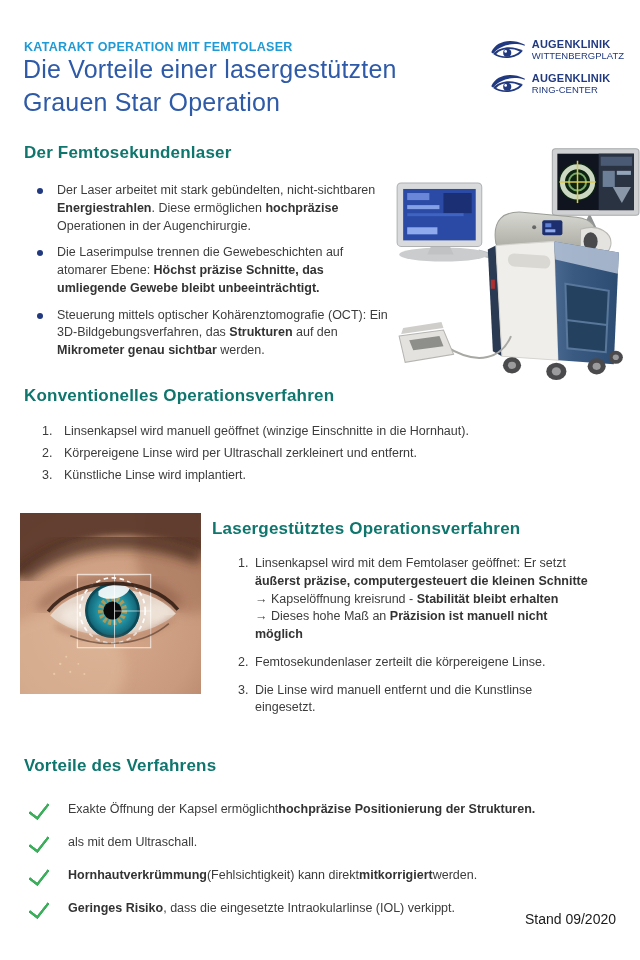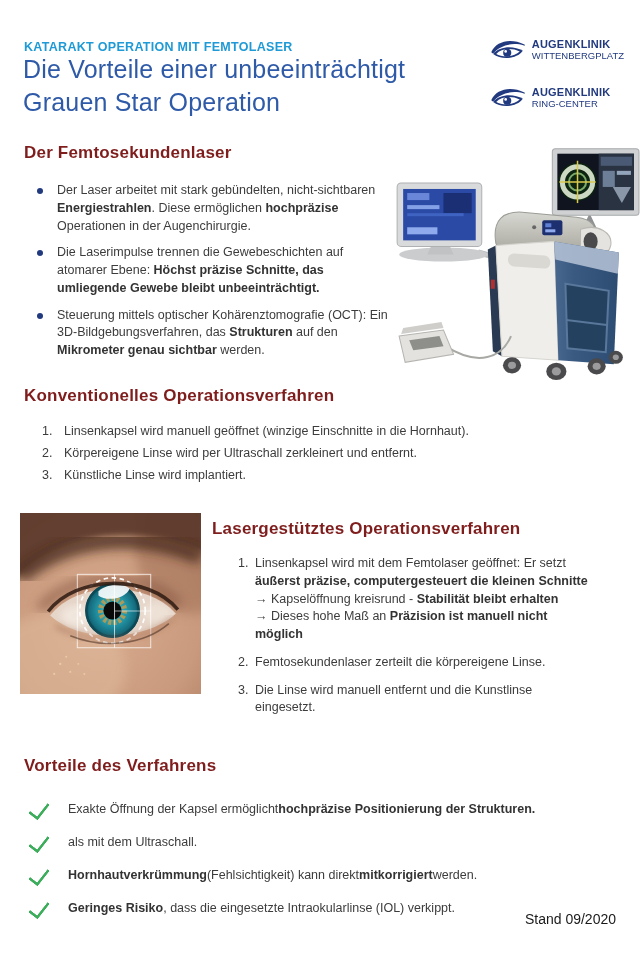--- a/index.html
+++ b/index.html
@@ -5,29 +5,29 @@
   html,body { margin:0; padding:0; background:#ffffff; }
   body { width:640px; height:960px; font-family:"Liberation Sans", sans-serif; color:#3c3c3c; }
   .page { position:relative; width:640px; height:960px; background:#fff; overflow:hidden; }
 
   
   .kicker { position:absolute; left:24px; top:40px; font-size:12.5px; font-weight:bold;
             color:#1e9ad6; letter-spacing:.3px; }
   .title  { position:absolute; left:23px; top:53px; margin:0; font-size:25px; line-height:1.32;
             font-weight:500; color:#2e5aa8; white-space:pre-line; letter-spacing:.2px; }
 
-  .logos { position:absolute; right:16px; top:38px; display:flex; flex-direction:column; gap:24px; }
+  .logos { position:absolute; right:16px; top:38px; display:flex; flex-direction:column; gap:10px; }
   .logo  { display:flex; align-items:center; gap:6px; }
   .logo-eye svg { width:36px; height:24px; display:block; }
   .logo-text { display:flex; flex-direction:column; color:#21397f; line-height:1.08; }
   .logo-text .l1 { font-size:11px; font-weight:bold; letter-spacing:.2px; }
   .logo-text .l2 { font-size:9.5px; font-weight:400; }
 
   
-  .sec h2 { margin:0; font-size:17px; font-weight:bold; color:#7f1d1d; letter-spacing:.2px; }
+  .sec h2 { margin:0; font-size:17px; font-weight:bold; color:#0f766e; letter-spacing:.2px; }
 
   
   .sec-femto { position:absolute; left:24px; top:143px; width:366px; }
   .sec-femto h2 { margin-bottom:19px; }
   ul.bullets { list-style:none; margin:0; padding:0; font-size:12.5px; line-height:1.42; }
   ul.bullets li { position:relative; padding-left:33px; margin-bottom:9px; }
   ul.bullets li::before { content:''; position:absolute; left:13px; top:6px; width:6px; height:6px;
                           border-radius:50%; background:#21397f; }
 
   .machine { position:absolute; left:383px; top:132px; width:257px; height:248px; }
@@ -62,21 +62,21 @@
   .footer-note { position:absolute; right:24px; top:911px; font-size:14px; color:#1a1a1a; }
 
   b { font-weight:bold; color:#333; }
 </style>
 </head>
 <body>
 
 <div class="page">
 
   <div class="kicker">KATARAKT OPERATION MIT FEMTOLASER</div>
-  <h1 class="title">Die Vorteile einer unbeeinträchtigt
+  <h1 class="title">Die Vorteile einer lasergestützten
 Grauen Star Operation</h1>
 
   <div class="logos">
     <div class="logo">
       <span class="logo-eye">
         <svg viewBox="0 0 46 30">
           <g fill="#21397f">
             <path d="M2,17 C8,4 26,-1 44,8 C45,8.6 44.6,9.8 43.4,9.4 C29,4.6 13,9 5,18.6 C3.6,20.2 1.4,18.8 2,17 Z"></path>
             <path d="M4,20 C12,10 30,9 42,16 C34,27 14,28 4,20 Z"></path>
           </g>

